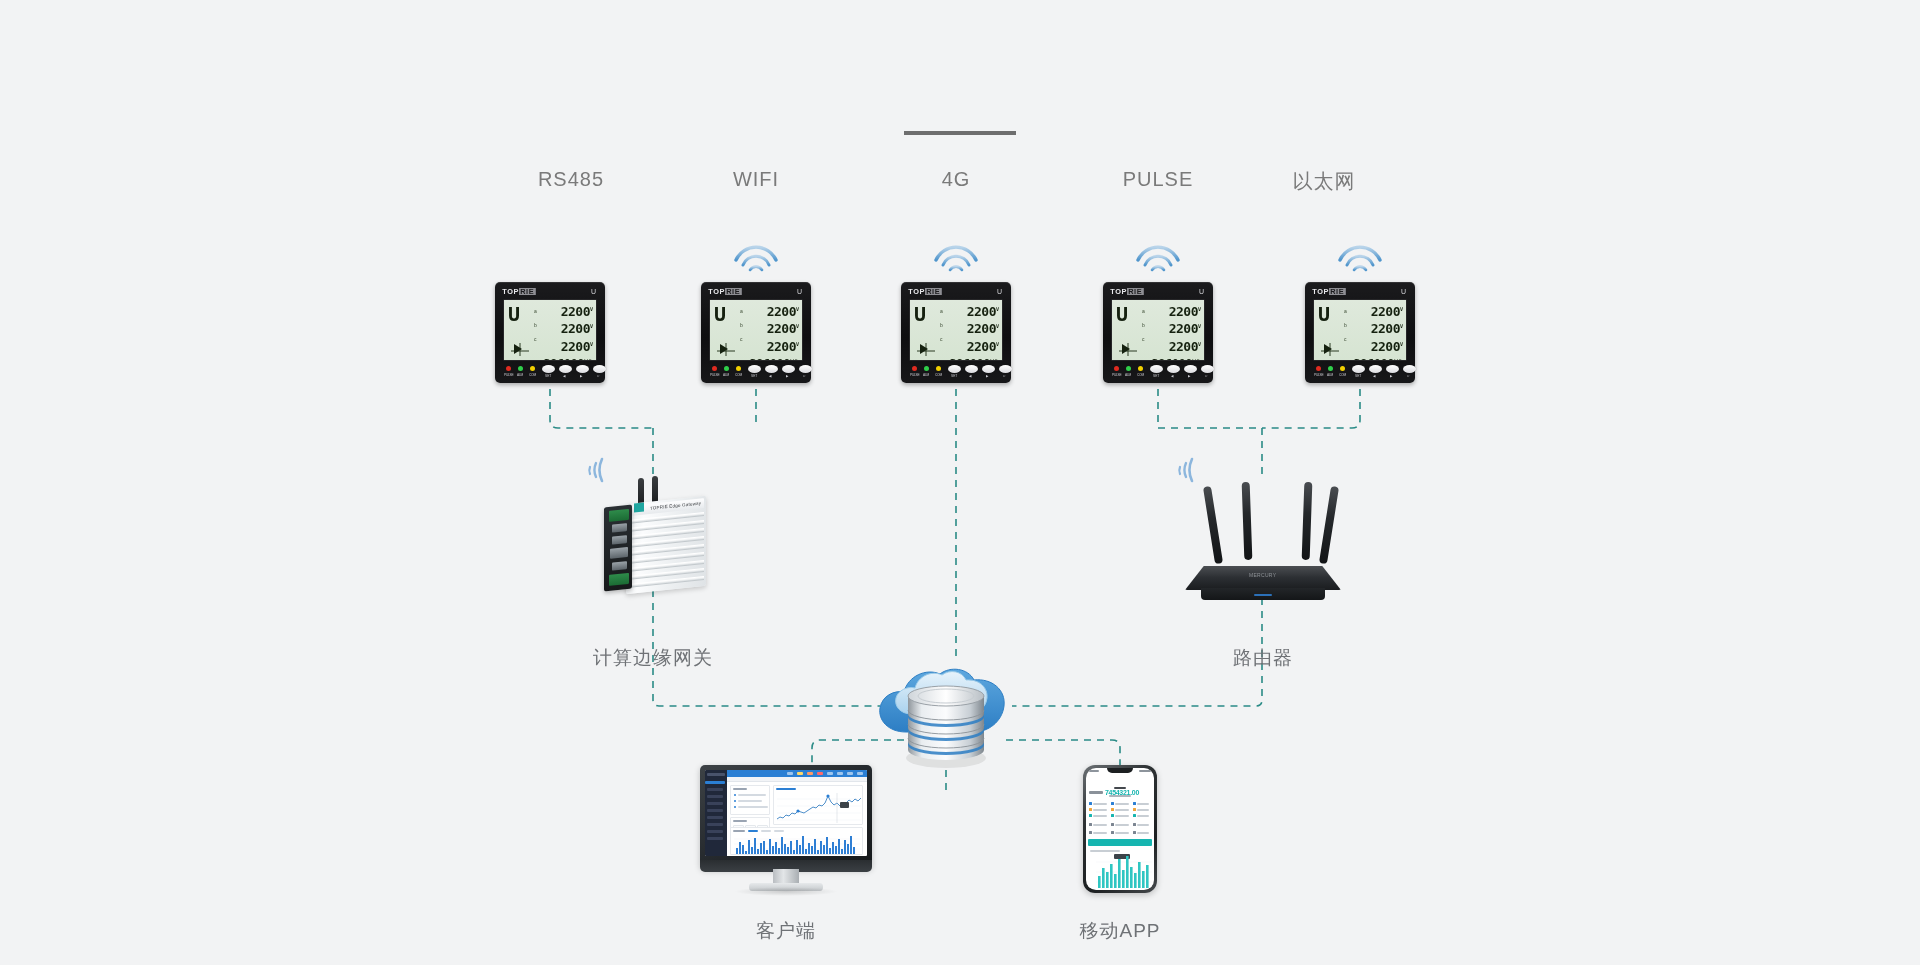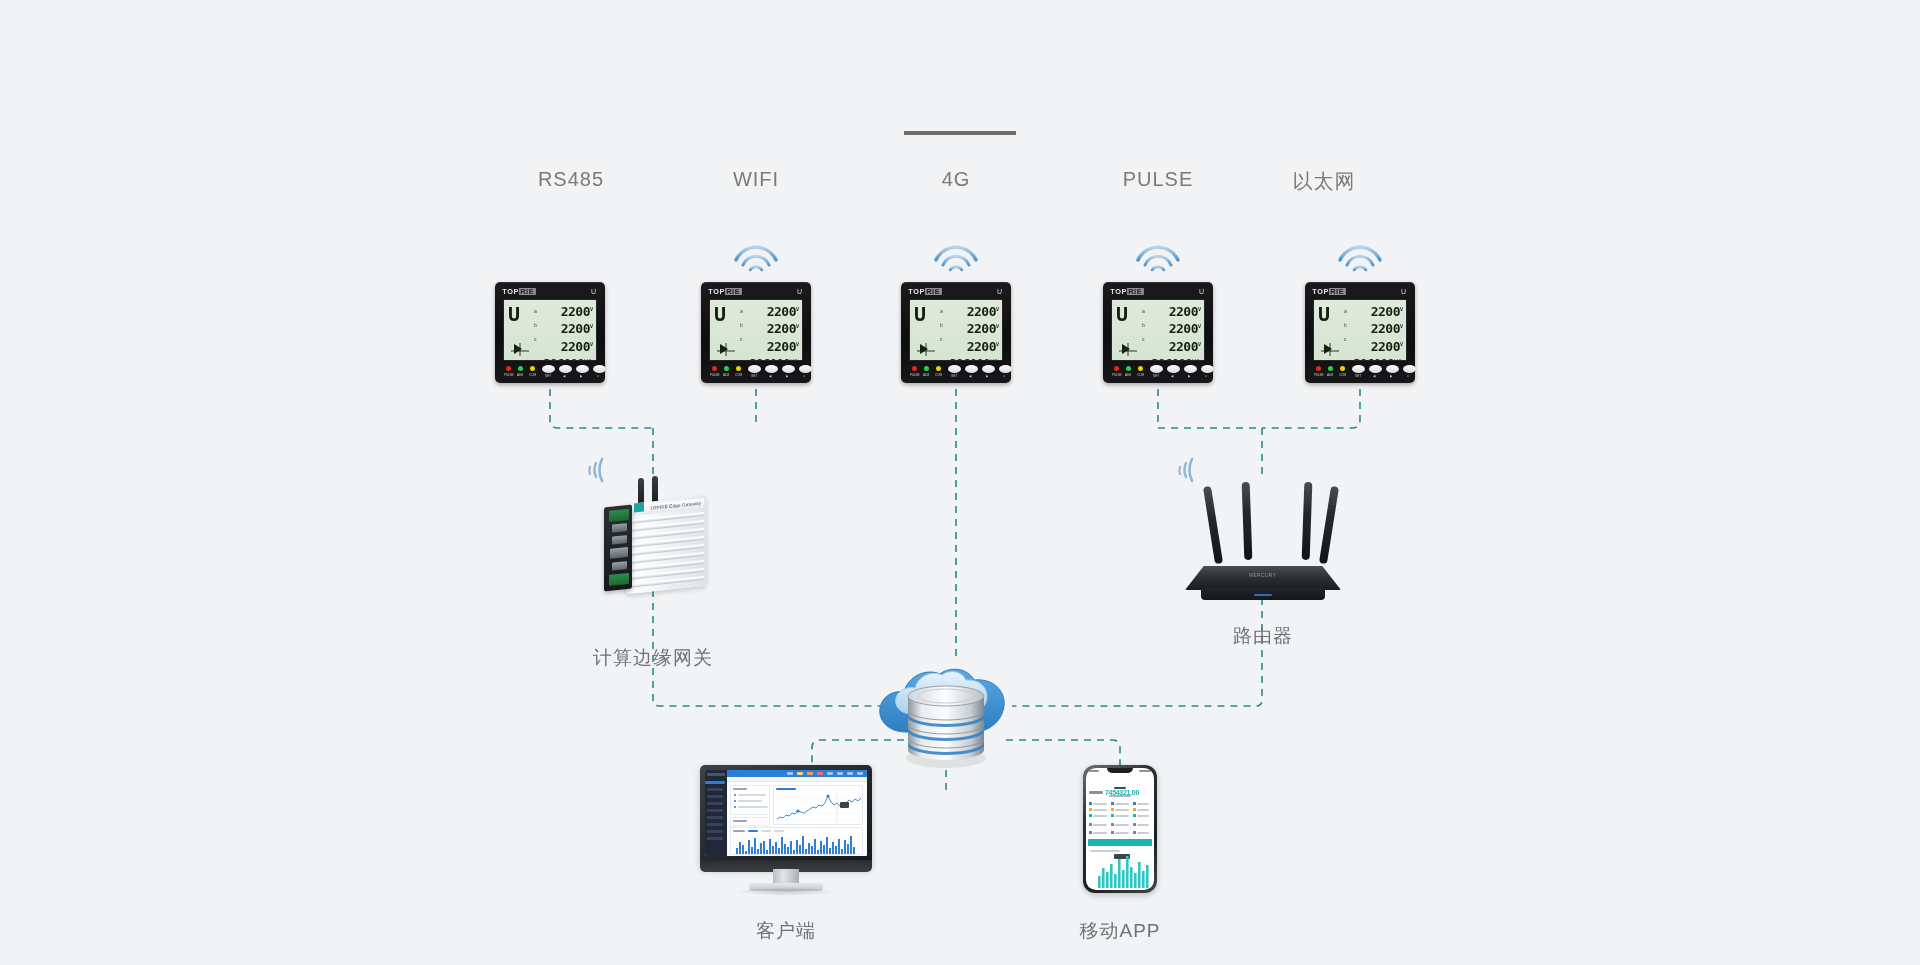--- a/index.html
+++ b/index.html
@@ -681,21 +681,21 @@
   <div class="router">
     <div class="rt-ant" style="left:24px;top:8px;transform:rotate(-9deg)"></div>
     <div class="rt-ant" style="left:58px;top:4px;transform:rotate(-2deg)"></div>
     <div class="rt-ant" style="left:118px;top:4px;transform:rotate(2deg)"></div>
     <div class="rt-ant" style="left:140px;top:8px;transform:rotate(9deg)"></div>
     <div class="rt-top"></div>
     <div class="rt-logo">MERCURY</div>
     <div class="rt-base"></div>
     <div class="rt-led"></div>
   </div>
-  <div class="caption" style="left:1143px;top:623px">路由器</div>
+  <div class="caption" style="left:1143px;top:645px">路由器</div>
 
   <svg class="clouddb" viewBox="0 0 150 118">
     <defs>
       <linearGradient id="cloudTop" x1="0" y1="0" x2="0" y2="1">
         <stop offset="0" stop-color="#e8f3fb"></stop>
           <stop offset="1" stop-color="#a9d2ee"></stop>
       </linearGradient>
       <linearGradient id="cloudBot" x1="0" y1="0" x2="0" y2="1">
         <stop offset="0" stop-color="#5ea8df"></stop>
           <stop offset="1" stop-color="#2d7ec4"></stop>

